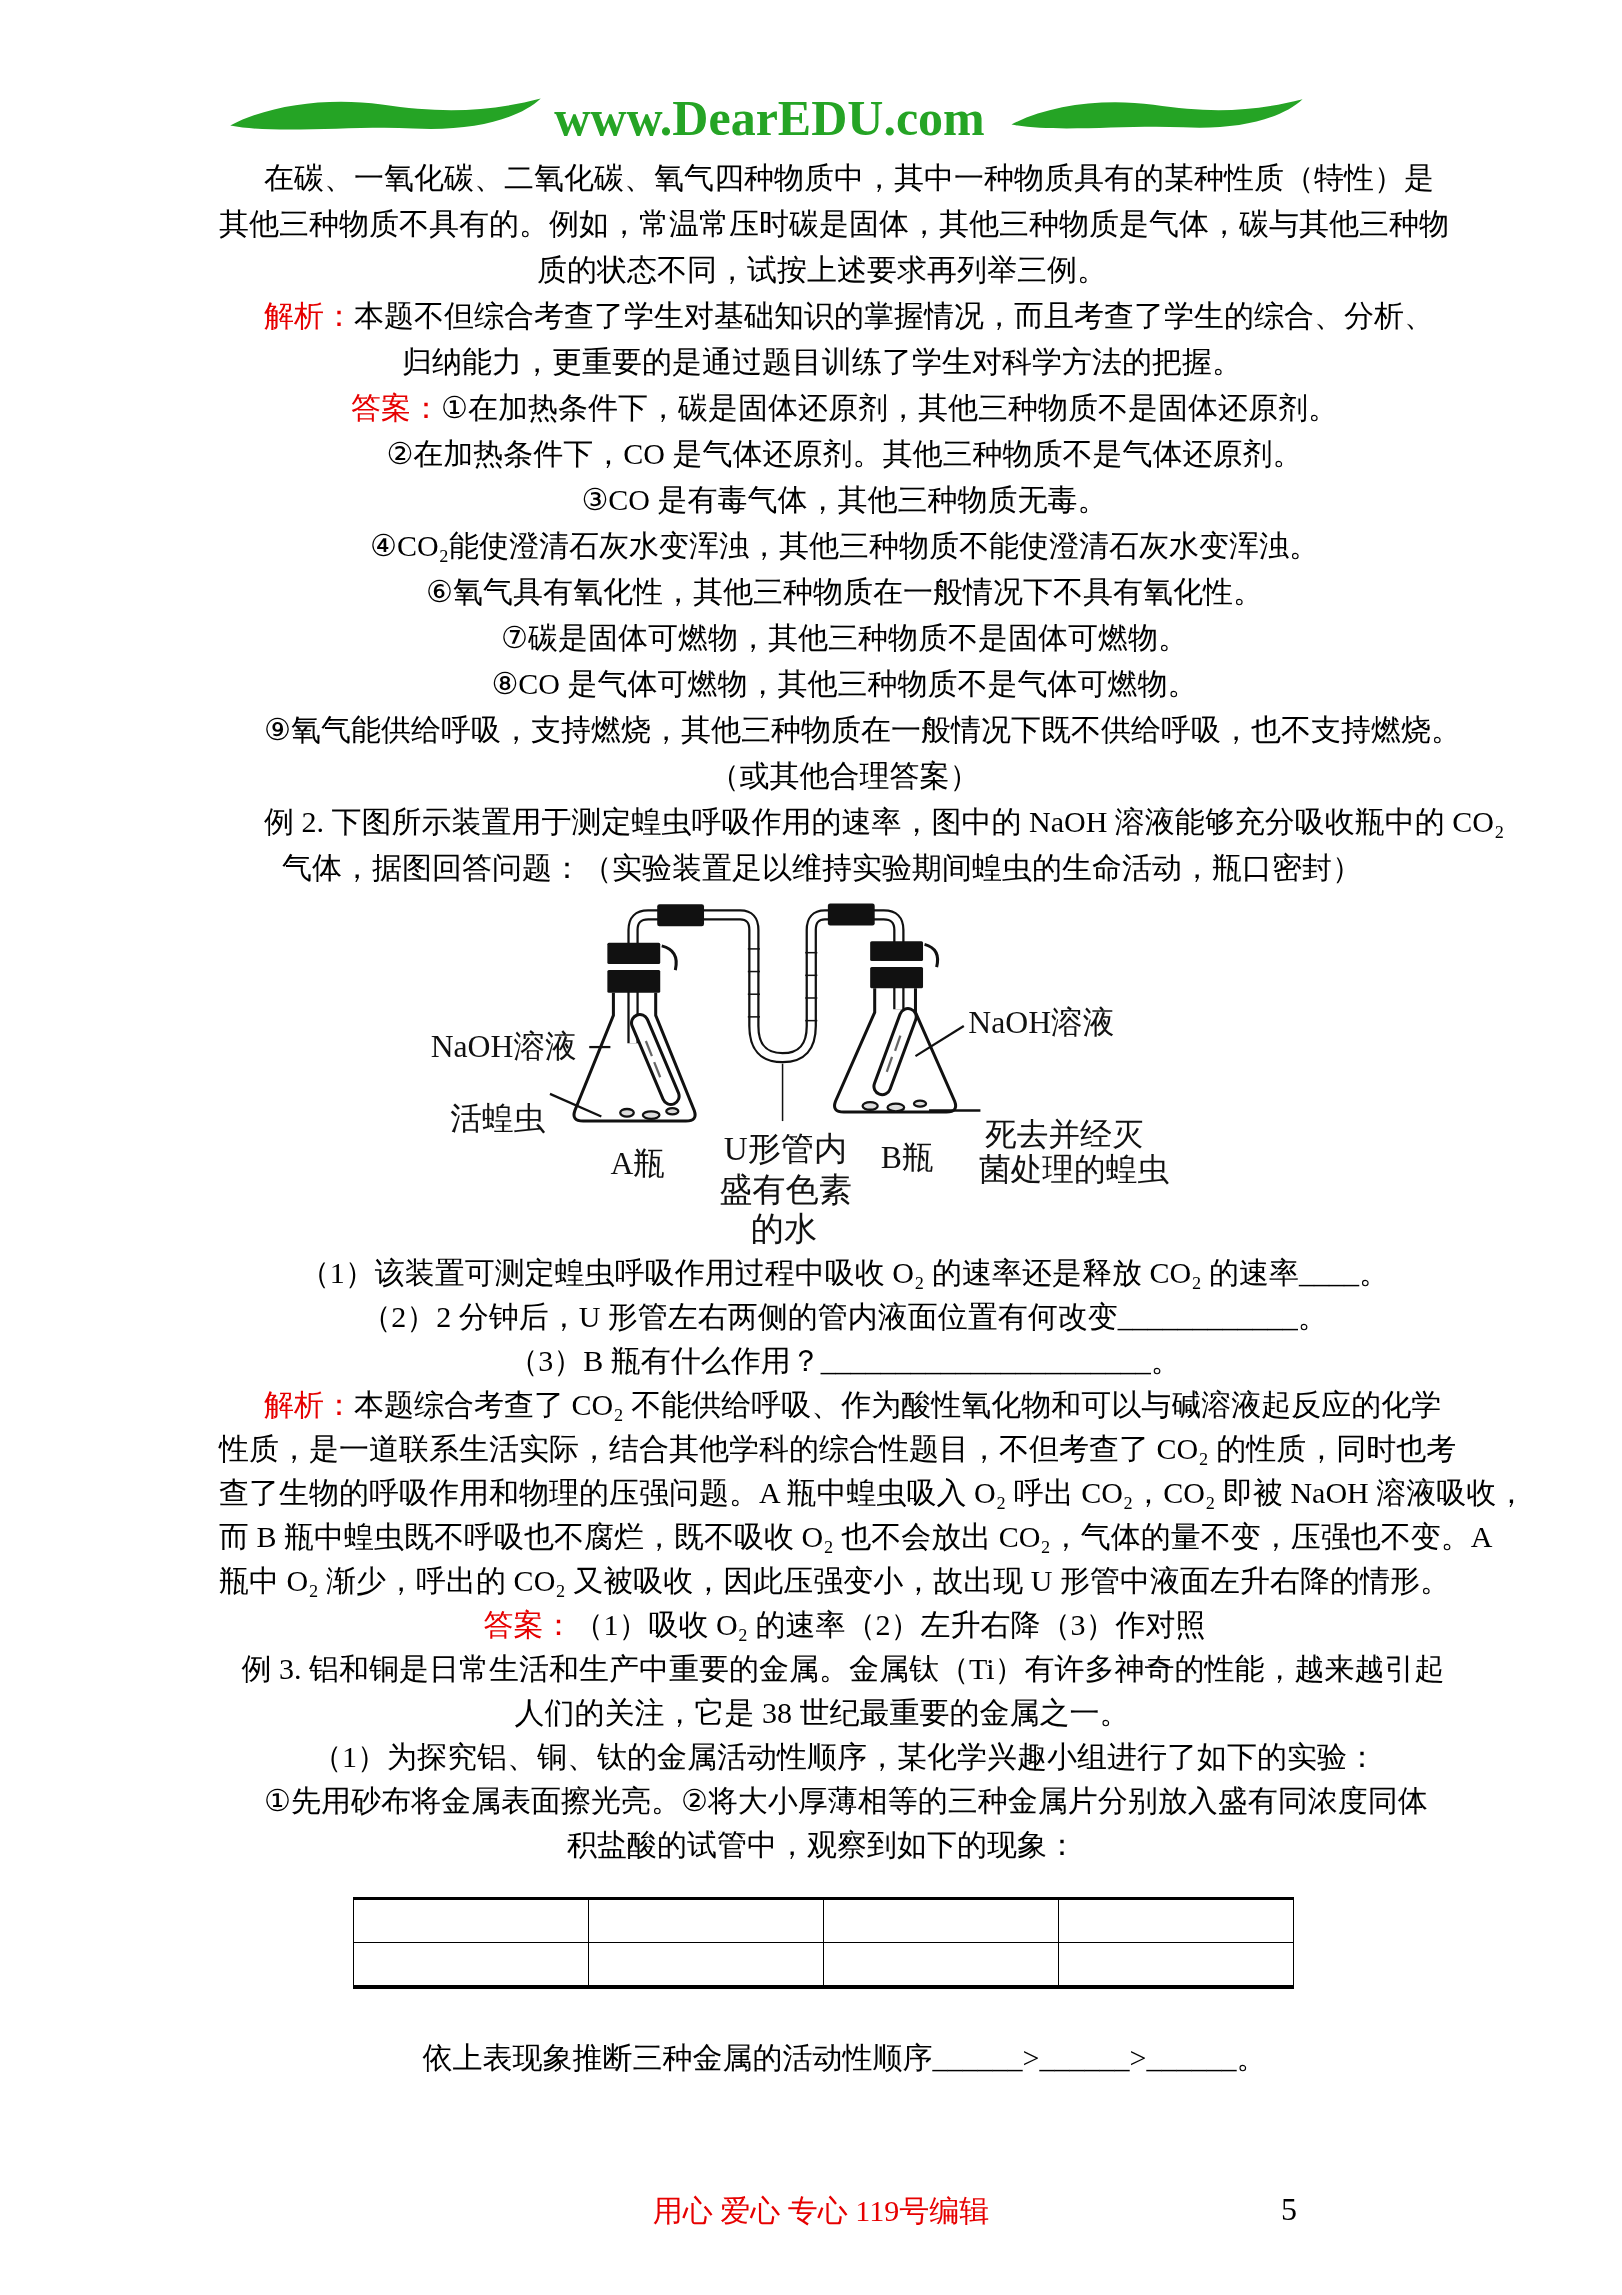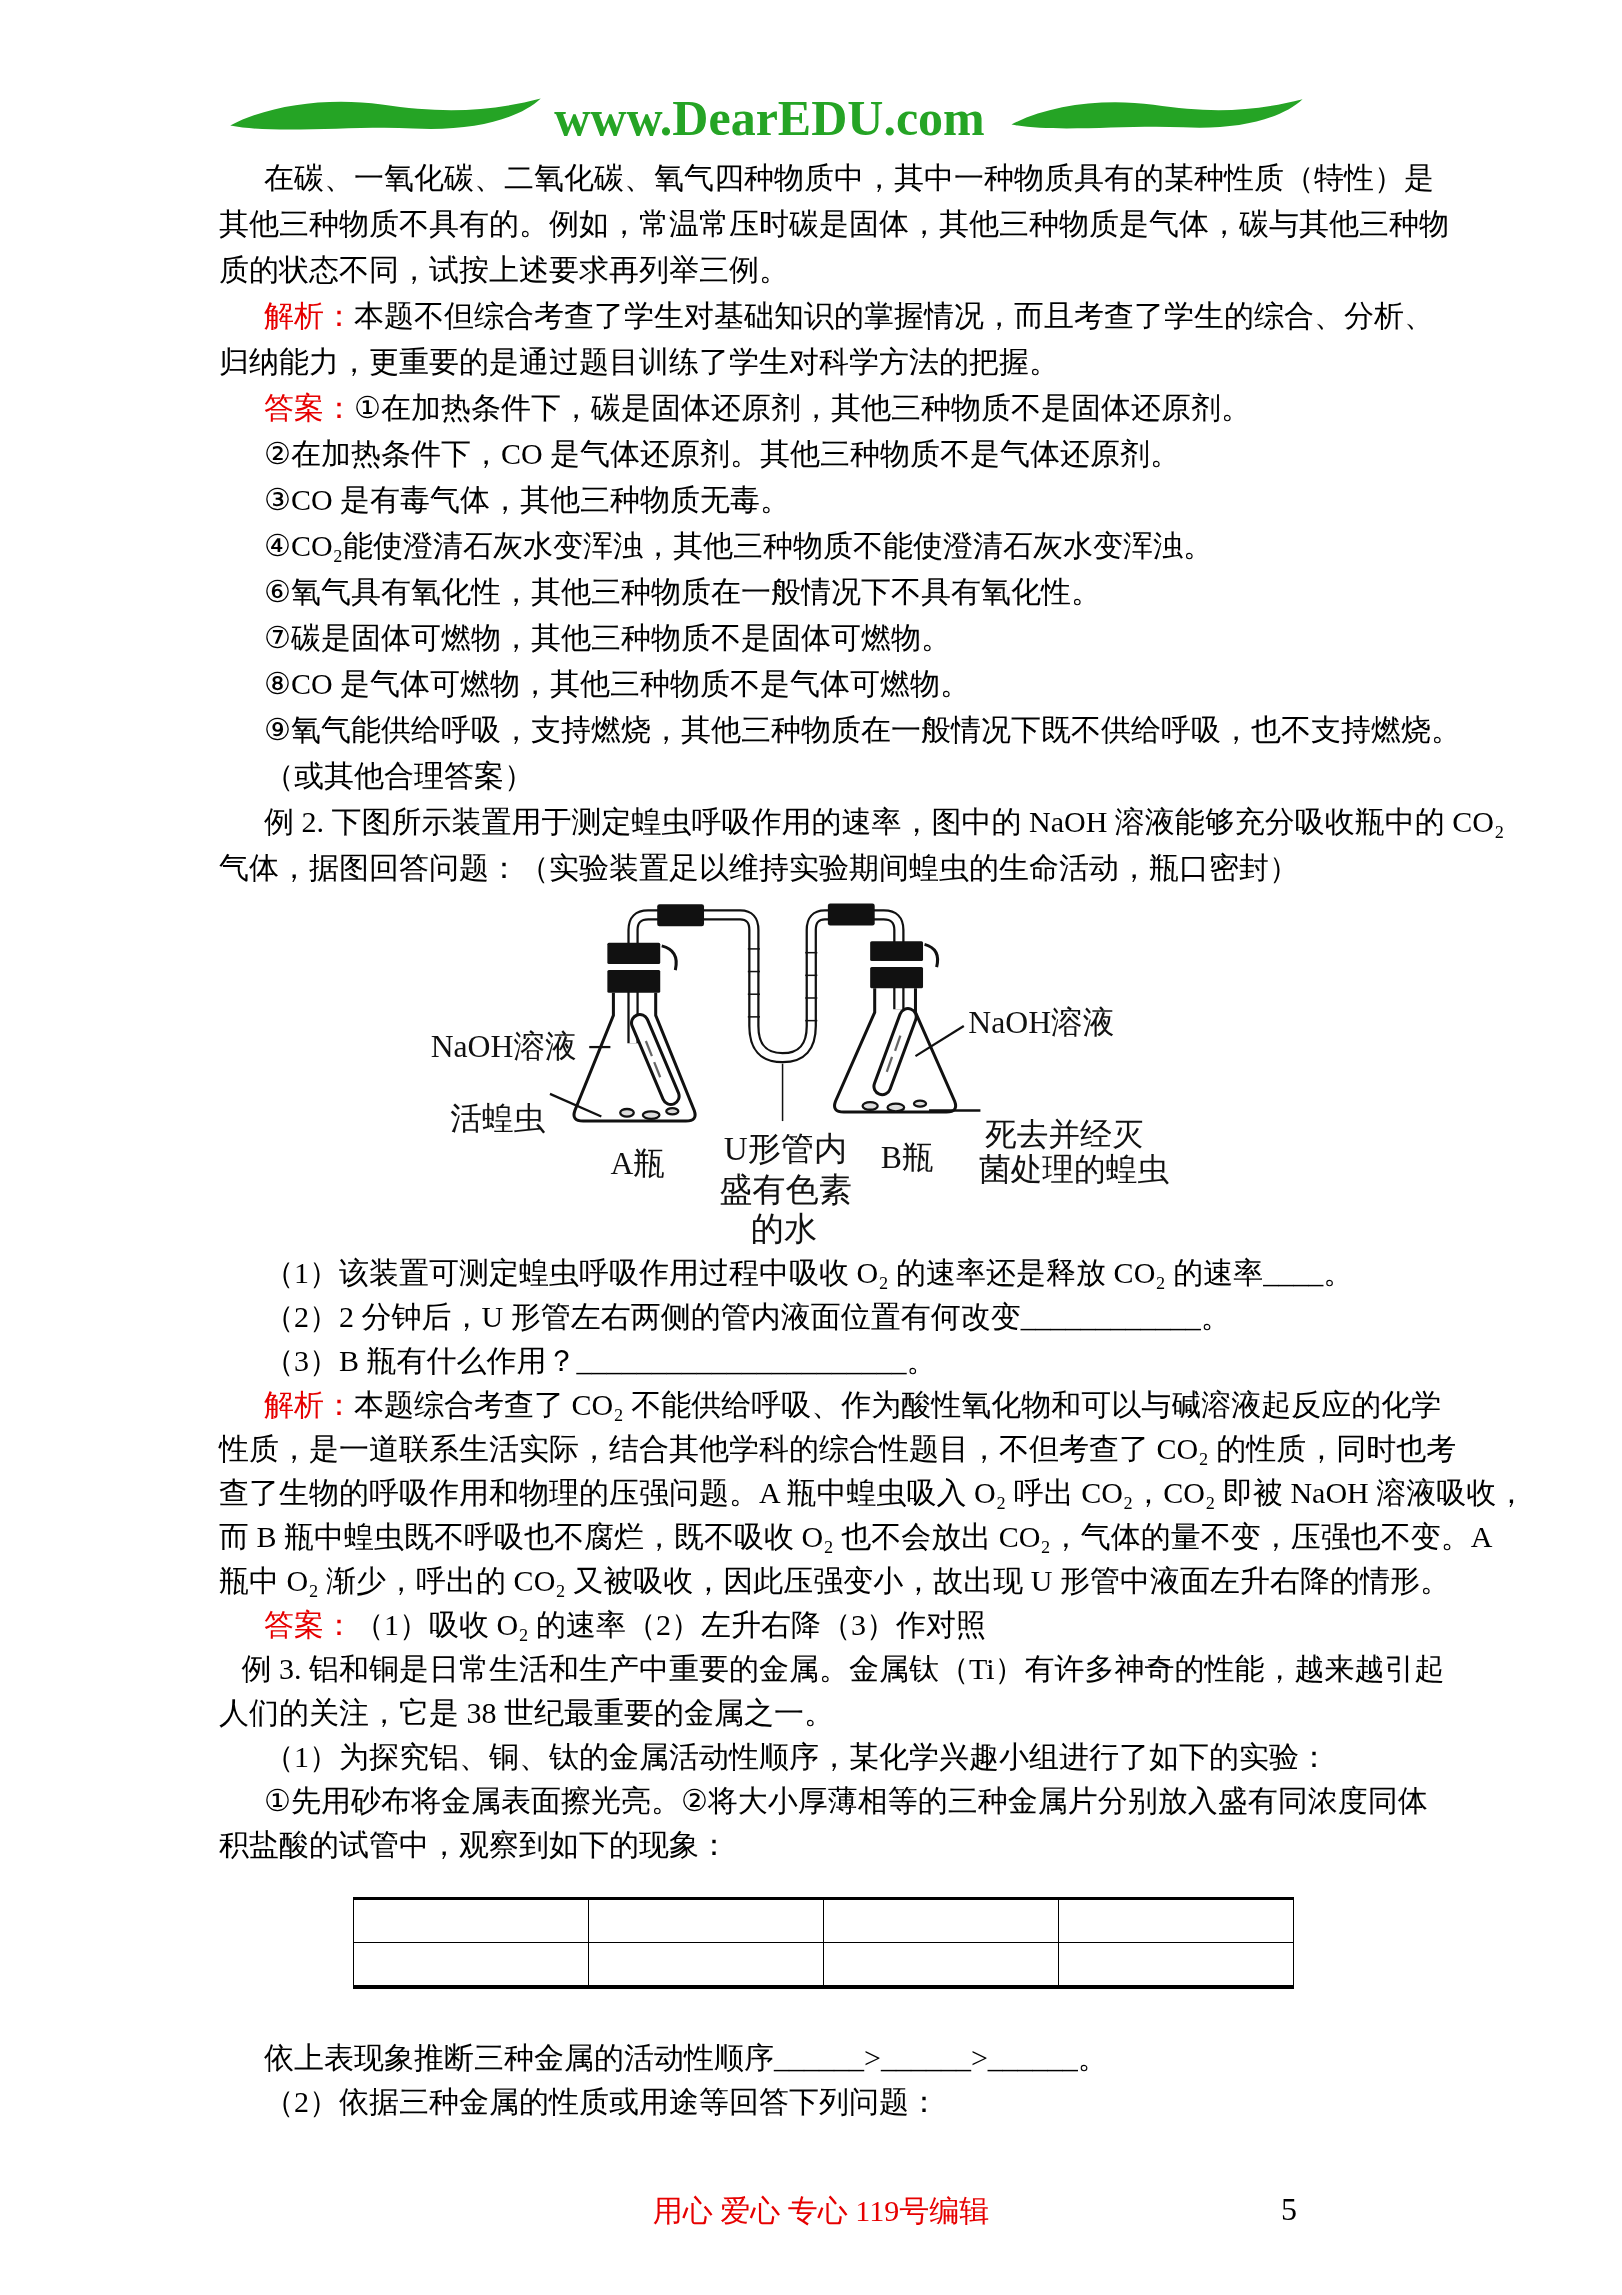--- a/index.html
+++ b/index.html
@@ -11,21 +11,21 @@
     font-family:"Liberation Serif","DejaVu Serif","DejaVu Sans",serif;
     color:#000;
     margin-top:9px;
   }
   
   .logo-row{display:flex;justify-content:center;align-items:center;margin-top:77px;height:63px;gap:6px;}
   .logo-swoosh{color:var(--logo-green);}
   .logo-text{font-size:50px;font-weight:bold;color:var(--logo-green);letter-spacing:0px;white-space:nowrap;}
   
   .doc{padding:6px 121px 0 219px;}
-  .ln{font-size:30px;line-height:46px;height:46px;white-space:pre;}
+  .ln{font-size:30px;line-height:46px;height:46px;white-space:pre;text-align:center;}
   .sec-b .ln, .sec-c .ln{line-height:44px;height:44px;}
   .red{color:var(--accent-red);}
   svg.diagram{display:block;margin:4.5px 0 0 189px;}
   svg.diagram text{font-family:"Liberation Serif","DejaVu Serif","DejaVu Sans",serif;fill:#111;}
   
   table.obs{border-collapse:collapse;margin:30px 0 0 134px;border-top:3.8px solid #000;border-bottom:4.5px solid #000;}
   table.obs td{width:234px;height:42px;border:1.5px solid #000;padding:0;}
   .sec-c{margin-top:47px;}
   
   .footer{position:absolute;left:0;top:2182px;width:100%;text-align:center;font-size:30px;padding-left:48px;}
@@ -174,21 +174,20 @@
           <td></td>
           <td></td>
           <td></td>
           <td></td>
         </tr>
       </tbody>
     </table>
 
     <div class="sec-c">
         <div class="ln"><span>      依上表现象推断三种金属的活动性顺序______&gt;______&gt;______。</span></div>
-        <div class="ln"><span>      （2）依据三种金属的性质或用途等回答下列问题：</span></div>
       </div>
 
   </div>
 
   <div class="footer">
     <span class="ftext">用心 爱心 专心  119号编辑</span>
   </div>
   <div class="pagenum">5</div>
 
 </div>

